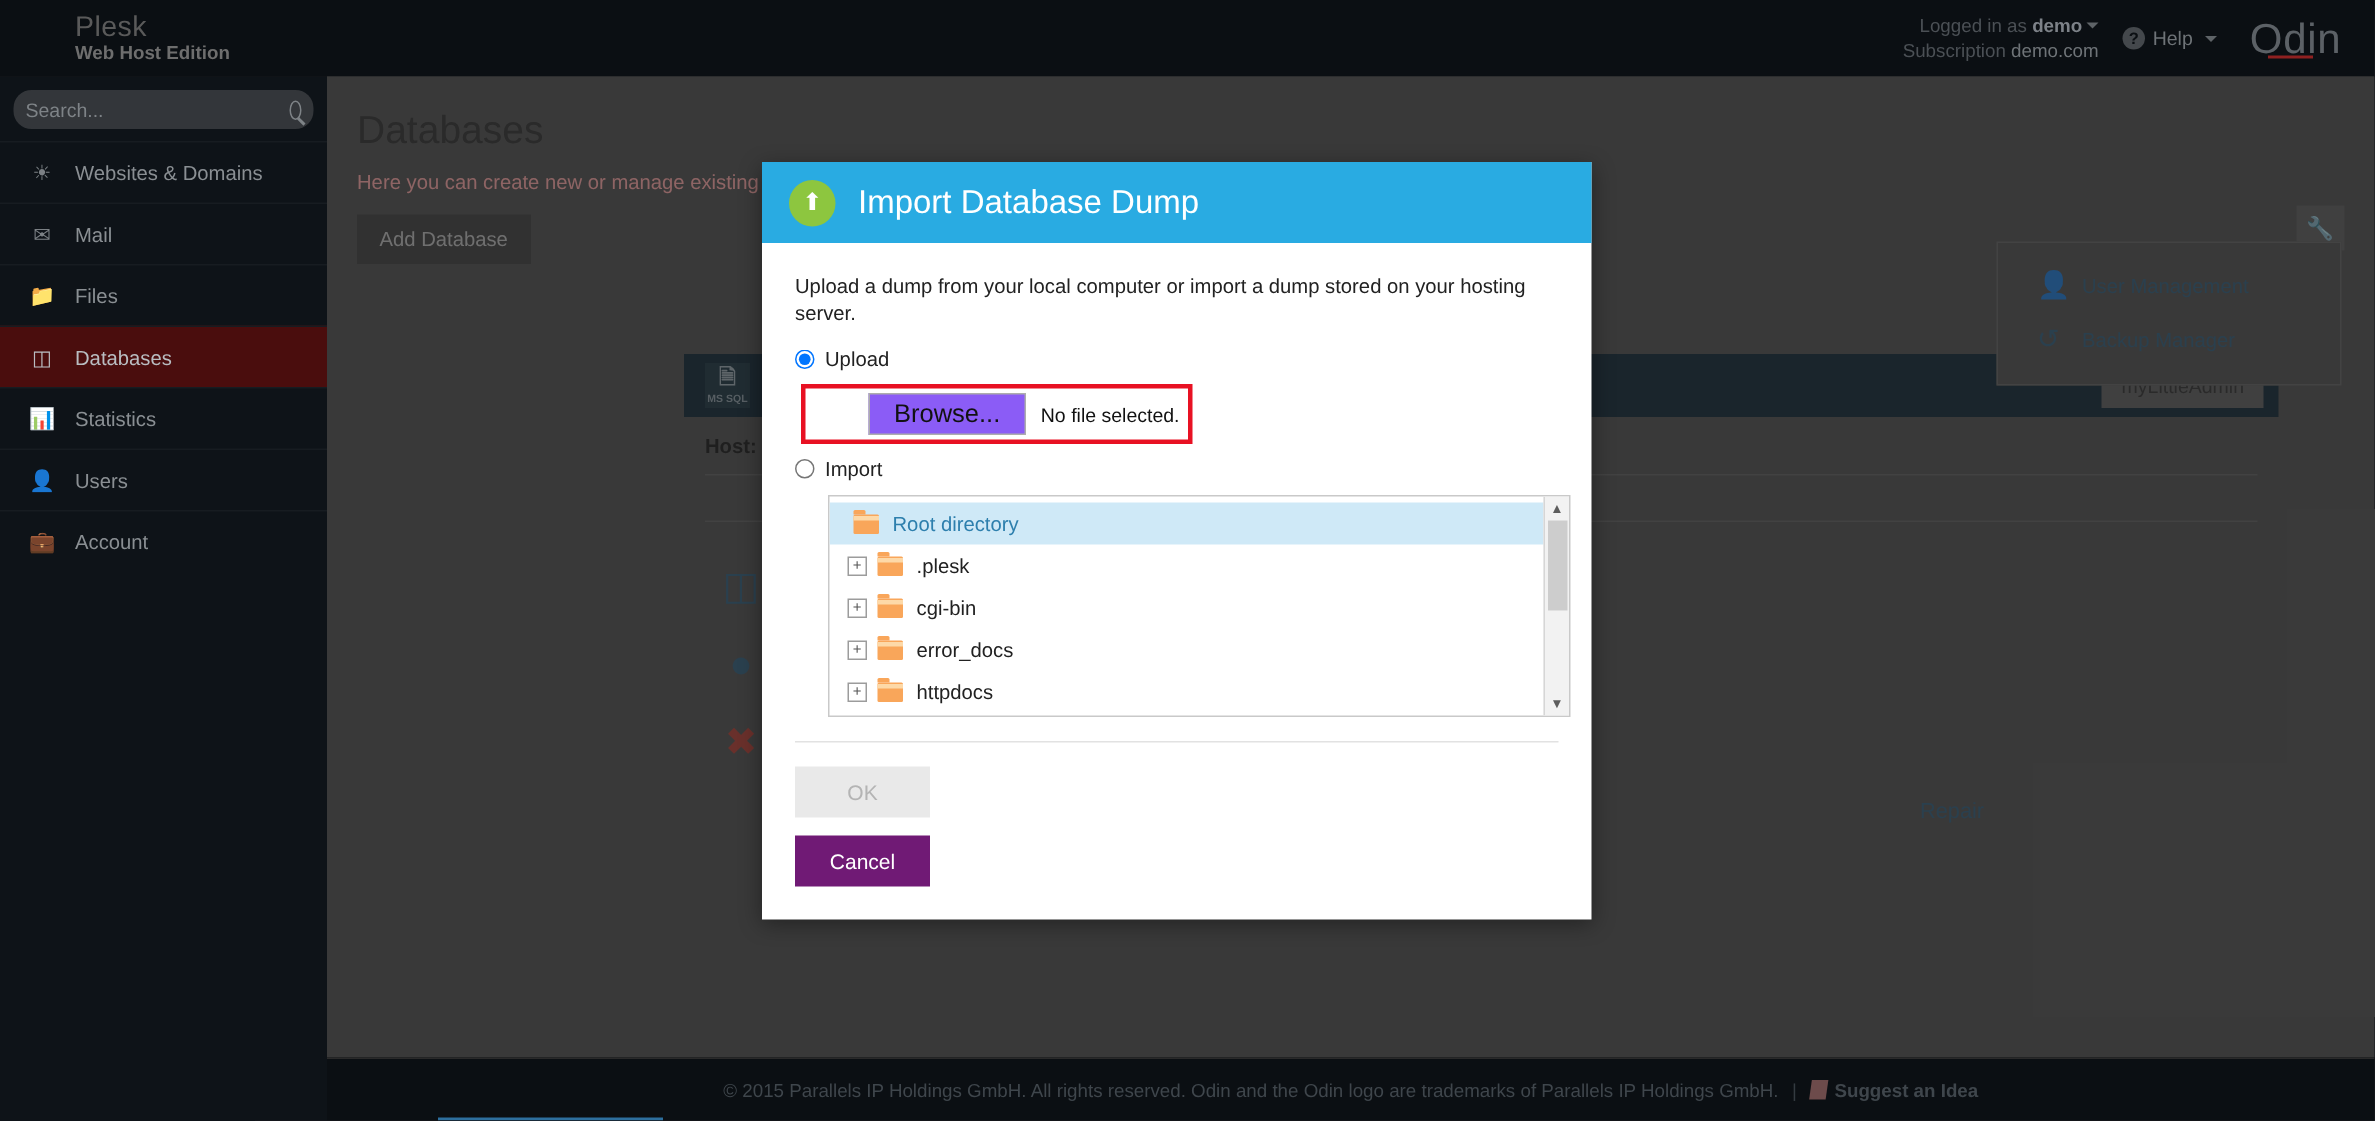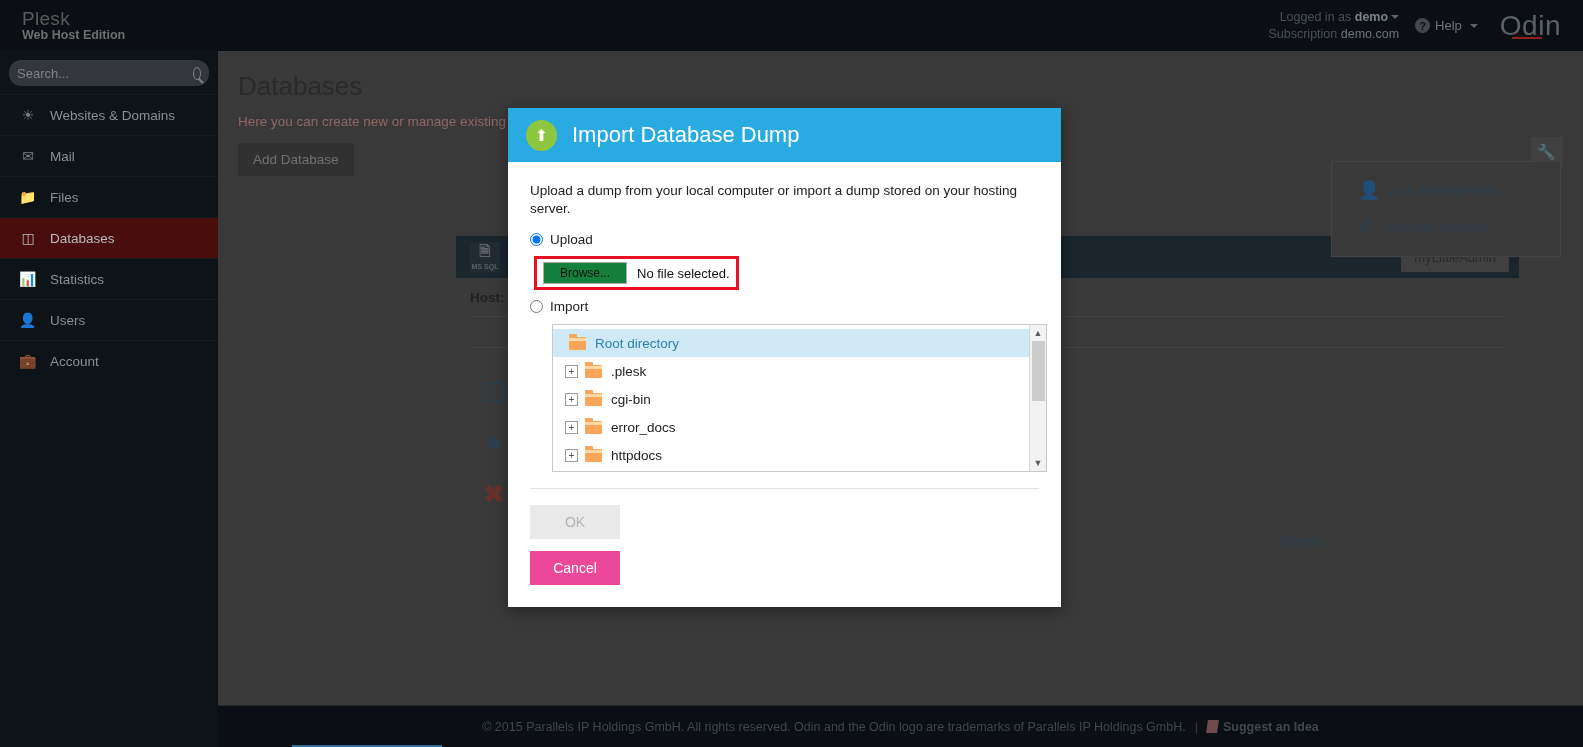--- a/index.html
+++ b/index.html
@@ -6,21 +6,21 @@
   html, body {
     width: 1583px; height: 747px;
     font-family: "Liberation Sans", sans-serif;
     background: #0d1117; overflow: hidden;
   }
   #app { position: relative; width: 1583px; height: 747px; background: #1b1b1b; }
 
   
   .topbar {
     position: absolute; left: 0; top: 0; width: 1583px; height: 51px;
-    background: #0b0f13; display: flex; align-items: center;
+    background: #0b0f13; display: flex; align-items: center; padding-left: 28px;
   }
   .brand { margin-left: 22px; line-height: 1.05; }
   .brand-name { font-size: 19px; color: #5a5a5a; letter-spacing: .3px; }
   .brand-sub { font-size: 12.5px; color: #6e6e6e; font-weight: bold; }
   .topright { margin-left: auto; display: flex; align-items: center; height: 39px; }
   .acct { text-align: right; font-size: 12.5px; line-height: 17px; color: #4b5055; padding-right: 16px; }
   .acct b { color: #7d8288; }
   .acct .val { color: #6e7377; }
   .caret { display: inline-block; width: 0; height: 0; vertical-align: middle;
            border-left: 4px solid transparent; border-right: 4px solid transparent;
@@ -86,22 +86,22 @@
   .modal-head { height: 54px; background: #29abe2; display: flex; align-items: center; padding-left: 18px; }
   .up-ic { width: 31px; height: 31px; border-radius: 50%; background: #8dc63f; color: #fff;
            display: flex; align-items: center; justify-content: center; font-size: 16px; }
   .modal-title { margin-left: 15px; font-size: 22px; color: #fff; }
   .modal-body { padding: 20px 22px 0 22px; }
   .modal-desc { font-size: 13.5px; color: #222; line-height: 18px; }
   .radiorow { display: flex; align-items: center; margin-top: 14px; font-size: 13.5px; color: #222; }
   .radiorow input { margin-right: 7px; }
   .file-annot { margin: 9px 0 0 4px; border: 3px solid #e81123; display: inline-block; padding: 3px 6px; }
   .file-row { display: flex; align-items: center; }
-  .browse-btn { background: #15803d; border: 1px solid #adadad; font-size: 12px; color: #111;
-                padding: 3px 16px; cursor: pointer; font-family: inherit; }
+  .browse-btn { background: #8b5cf6; border: 1px solid #adadad; font-size: 17px; color: #111;
+                padding: 3px 16px; cursor: pointer; font-family: inherit; margin-left: 36px; }
   .file-none { margin-left: 10px; font-size: 13px; color: #111; }
   .tree { margin: 10px 0 0 22px; width: 495px; height: 148px; border: 1px solid #c9c9c9;
           background: #fff; display: flex; overflow: hidden; }
   .tree-list { flex: 1; padding: 4px 0; }
   .tnode { display: flex; align-items: center; height: 28px; font-size: 13.5px; color: #222; cursor: pointer; }
   .tnode.sel { background: #cfe9f7; color: #2d7fad; }
   .plus { width: 13px; height: 13px; border: 1px solid #9c9c9c; font-size: 10px; line-height: 11px;
           text-align: center; color: #555; margin-left: 12px; background: #fff; }
   .tnode.sel .folder { margin-left: 16px; }
   .folder { width: 17px; height: 13px; background: #f9a65a; margin-left: 7px; position: relative; border-radius: 1px; }
@@ -111,21 +111,21 @@
   .tlabel { margin-left: 9px; }
   .scroll { width: 17px; background: #f2f2f2; border-left: 1px solid #d6d6d6;
             display: flex; flex-direction: column; align-items: center; }
   .sarrow { height: 16px; font-size: 9px; color: #5d5d5d; display: flex; align-items: center; }
   .sthumb { width: 13px; background: #cdcdcd; }
   .sgap { flex: 1; }
   .modal-foot { margin-top: 16px; border-top: 1px solid #e2e2e2; padding: 16px 0 22px 0;
                 display: flex; justify-content: center; gap: 12px; flex-direction: column; }
   .btn-ok { width: 90px; height: 34px; background: #e9e9e9; color: #b4b4b4; border: 0;
             font-size: 14px; font-family: inherit; cursor: default; }
-  .btn-cancel { width: 90px; height: 34px; background: #ec4899; color: #fff; border: 0;
+  .btn-cancel { width: 90px; height: 34px; background: #701a75; color: #fff; border: 0;
                 font-size: 14px; font-family: inherit; cursor: pointer; }
 
   
   .footer { position: absolute; left: 218px; bottom: 0; right: 0; height: 42px; background: #0b0f13;
             display: flex; align-items: center; justify-content: center; gap: 9px;
             font-size: 12.5px; color: #3f464c; border-top: 1px solid #2a2a2a; }
   .foot-sep { color: #343b41; }
   .sugg { display: flex; align-items: center; gap: 5px; color: #3f464c; cursor: pointer; font-weight: bold; }
   .sugg-ic { width: 11px; height: 13px; background: #6d4b4b; transform: skewX(-8deg); }
   .bottomline { position: absolute; left: 292px; bottom: 0; width: 150px; height: 2px; background: #2d6f9e; }

